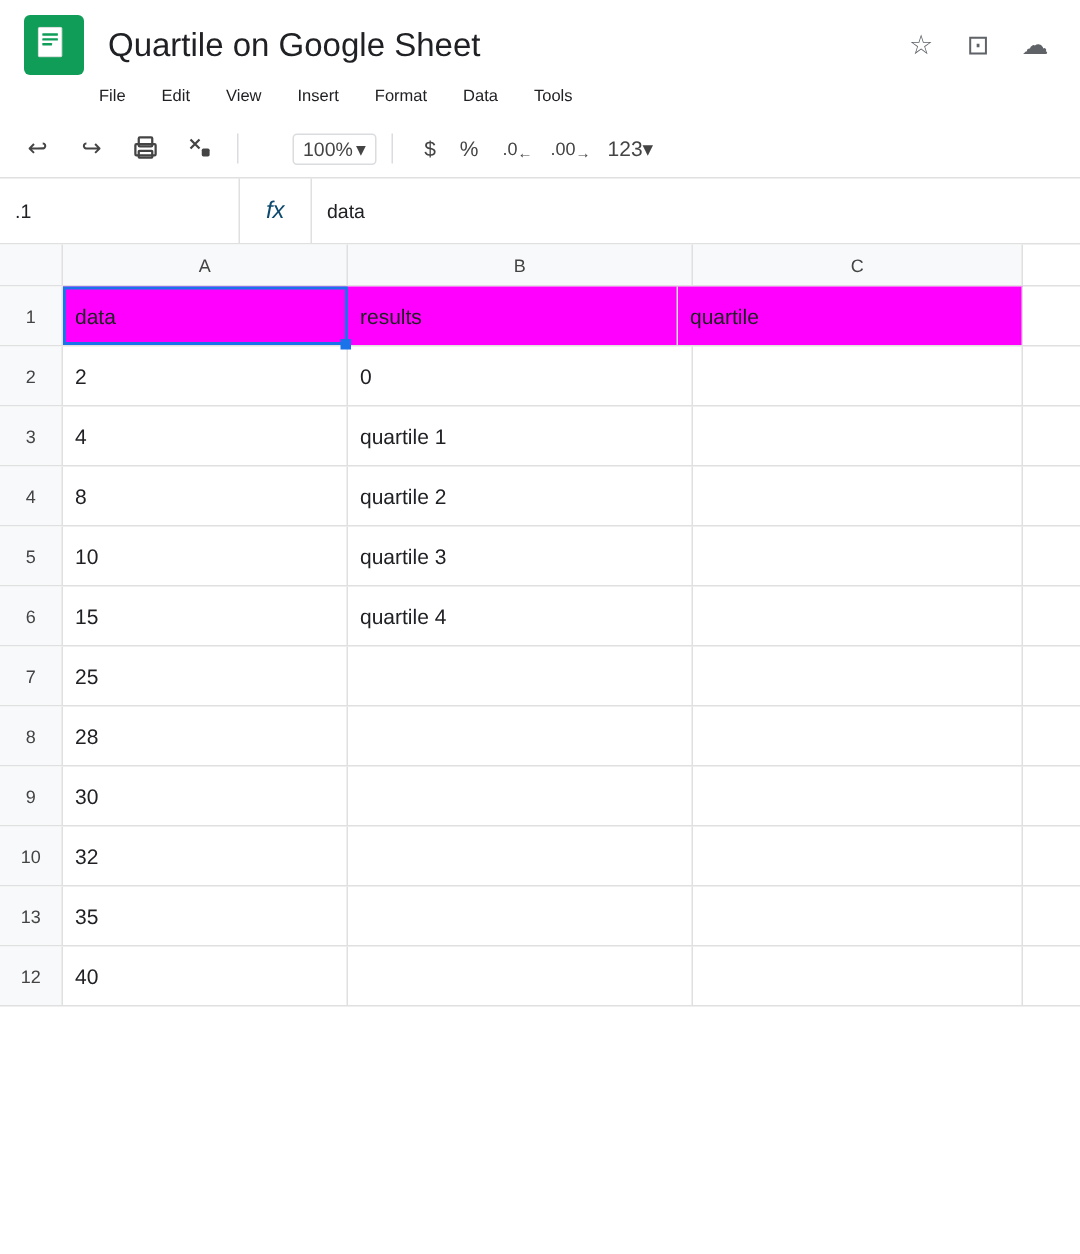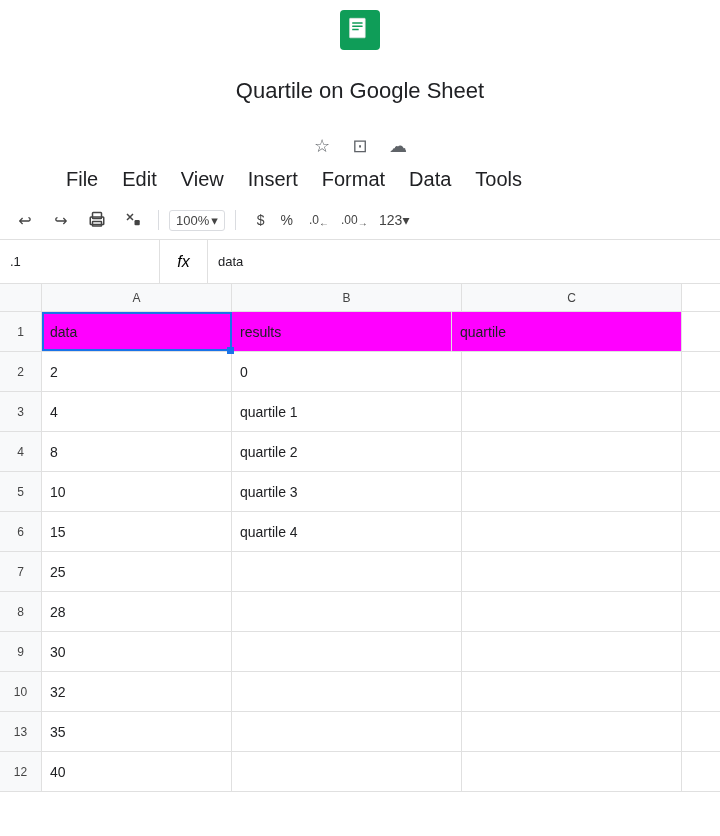--- a/index.html
+++ b/index.html
@@ -3,22 +3,21 @@
   <meta charset="utf-8">
   <style>
     * { margin: 0; padding: 0; box-sizing: border-box; }
     body { font-family: Arial, sans-serif; background: #fff; width: 720px; height: 836px; overflow: hidden; }
 
     
     .title-bar {
       display: flex;
       align-items: center;
       padding: 10px 16px 2px 16px;
-      gap: 28px;
-      flex-direction: column;
+      gap: 16px;
     }
     .app-icon {
       width: 40px; height: 40px;
       background: #0f9d58;
       border-radius: 4px;
       display: flex; align-items: center; justify-content: center;
       flex-shrink: 0;
     }
     .app-icon svg { width: 26px; height: 26px; }
     .title-text {
@@ -40,21 +39,21 @@
 
     
     .menu-bar {
       display: flex;
       align-items: center;
       padding: 2px 16px 6px 56px;
       gap: 4px;
     }
     .menu-item {
       padding: 4px 10px;
-      font-size: 20px;
+      font-size: 11px;
       color: #202124;
       cursor: pointer;
       border-radius: 4px;
     }
 
     
     .toolbar {
       display: flex;
       align-items: center;
       padding: 4px 10px;
@@ -72,20 +71,21 @@
     }
     .toolbar-separator { width: 1px; height: 20px; background: #dadce0; margin: 0 4px; }
     .zoom-selector {
       display: flex; gap: 2px;
       padding: 2px 6px;
       border: 1px solid #dadce0;
       border-radius: 3px;
       font-size: 13px;
       cursor: pointer;
       color: #444;
+      margin-left: 26px;
     }
     .toolbar-format-btns {
       display: flex; align-items: center; gap: 2px; margin-left: 4px;
     }
     .fmt-btn {
       padding: 2px 7px;
       font-size: 14px;
       cursor: pointer;
       border-radius: 3px;
       color: #444;
@@ -105,21 +105,21 @@
       font-size: 13px;
       color: #202124;
       border-right: 1px solid #e0e0e0;
       height: 100%;
       display: flex; align-items: center;
     }
     .fx-icon {
       width: 48px;
       display: flex; align-items: center; justify-content: center;
       font-style: italic;
-      color: #000000;
+      color: #0c4a6e;
       font-size: 16px;
       border-right: 1px solid #e0e0e0;
       height: 100%;
     }
     .formula-input {
       flex: 1;
       padding: 0 10px;
       font-size: 13px;
       color: #202124;
     }

